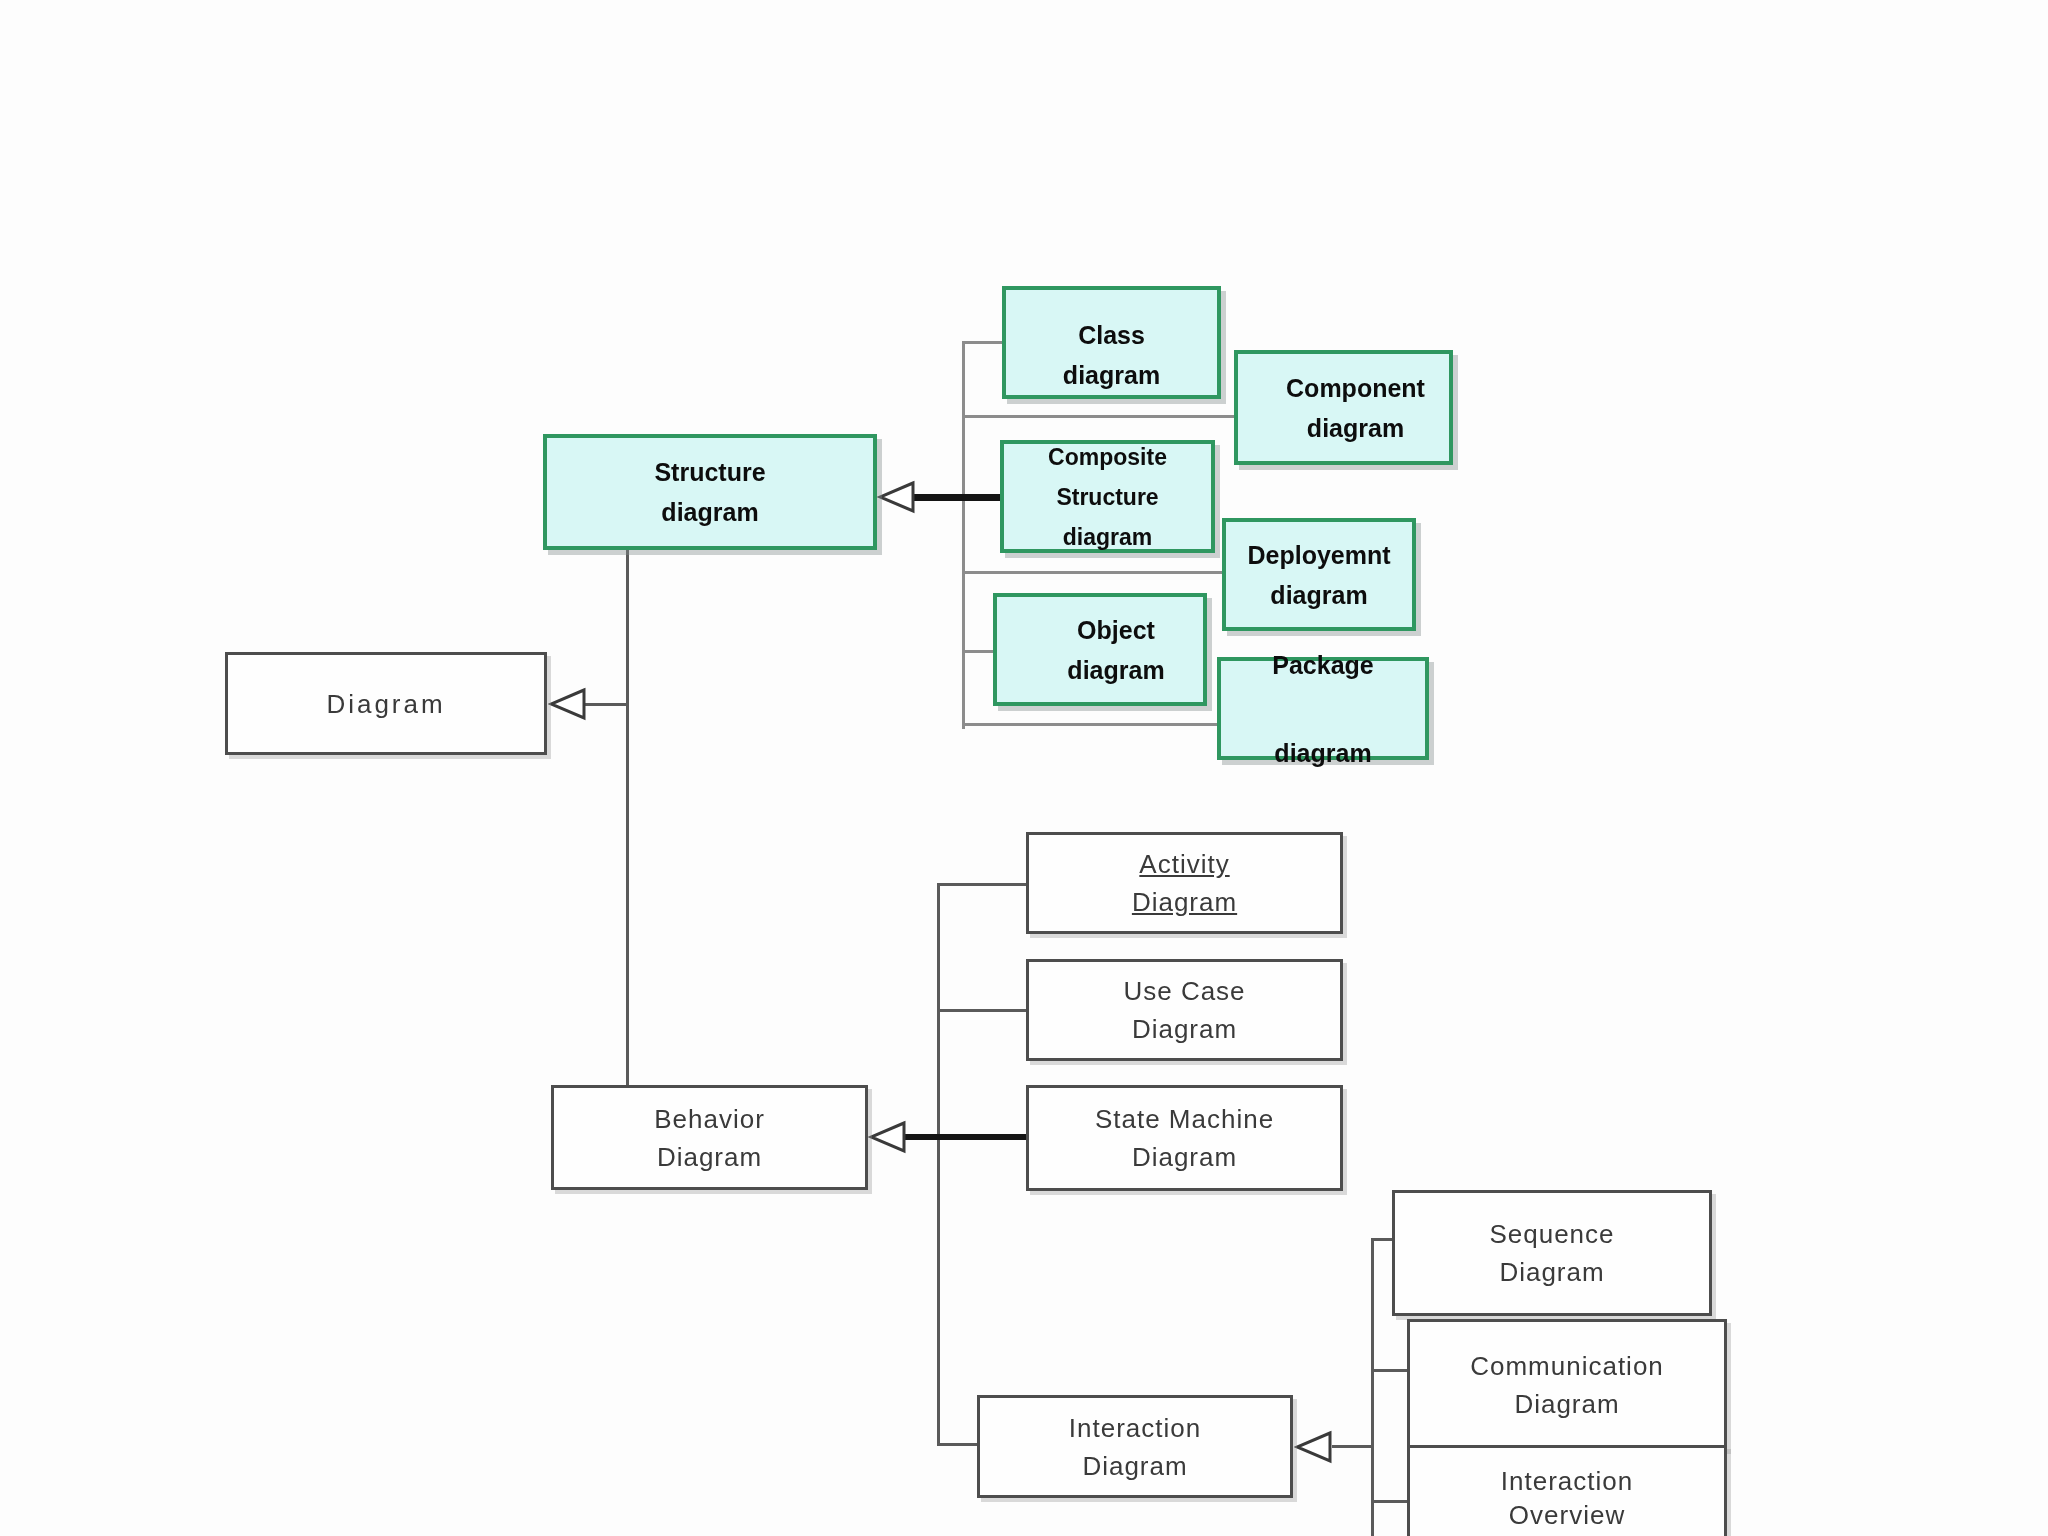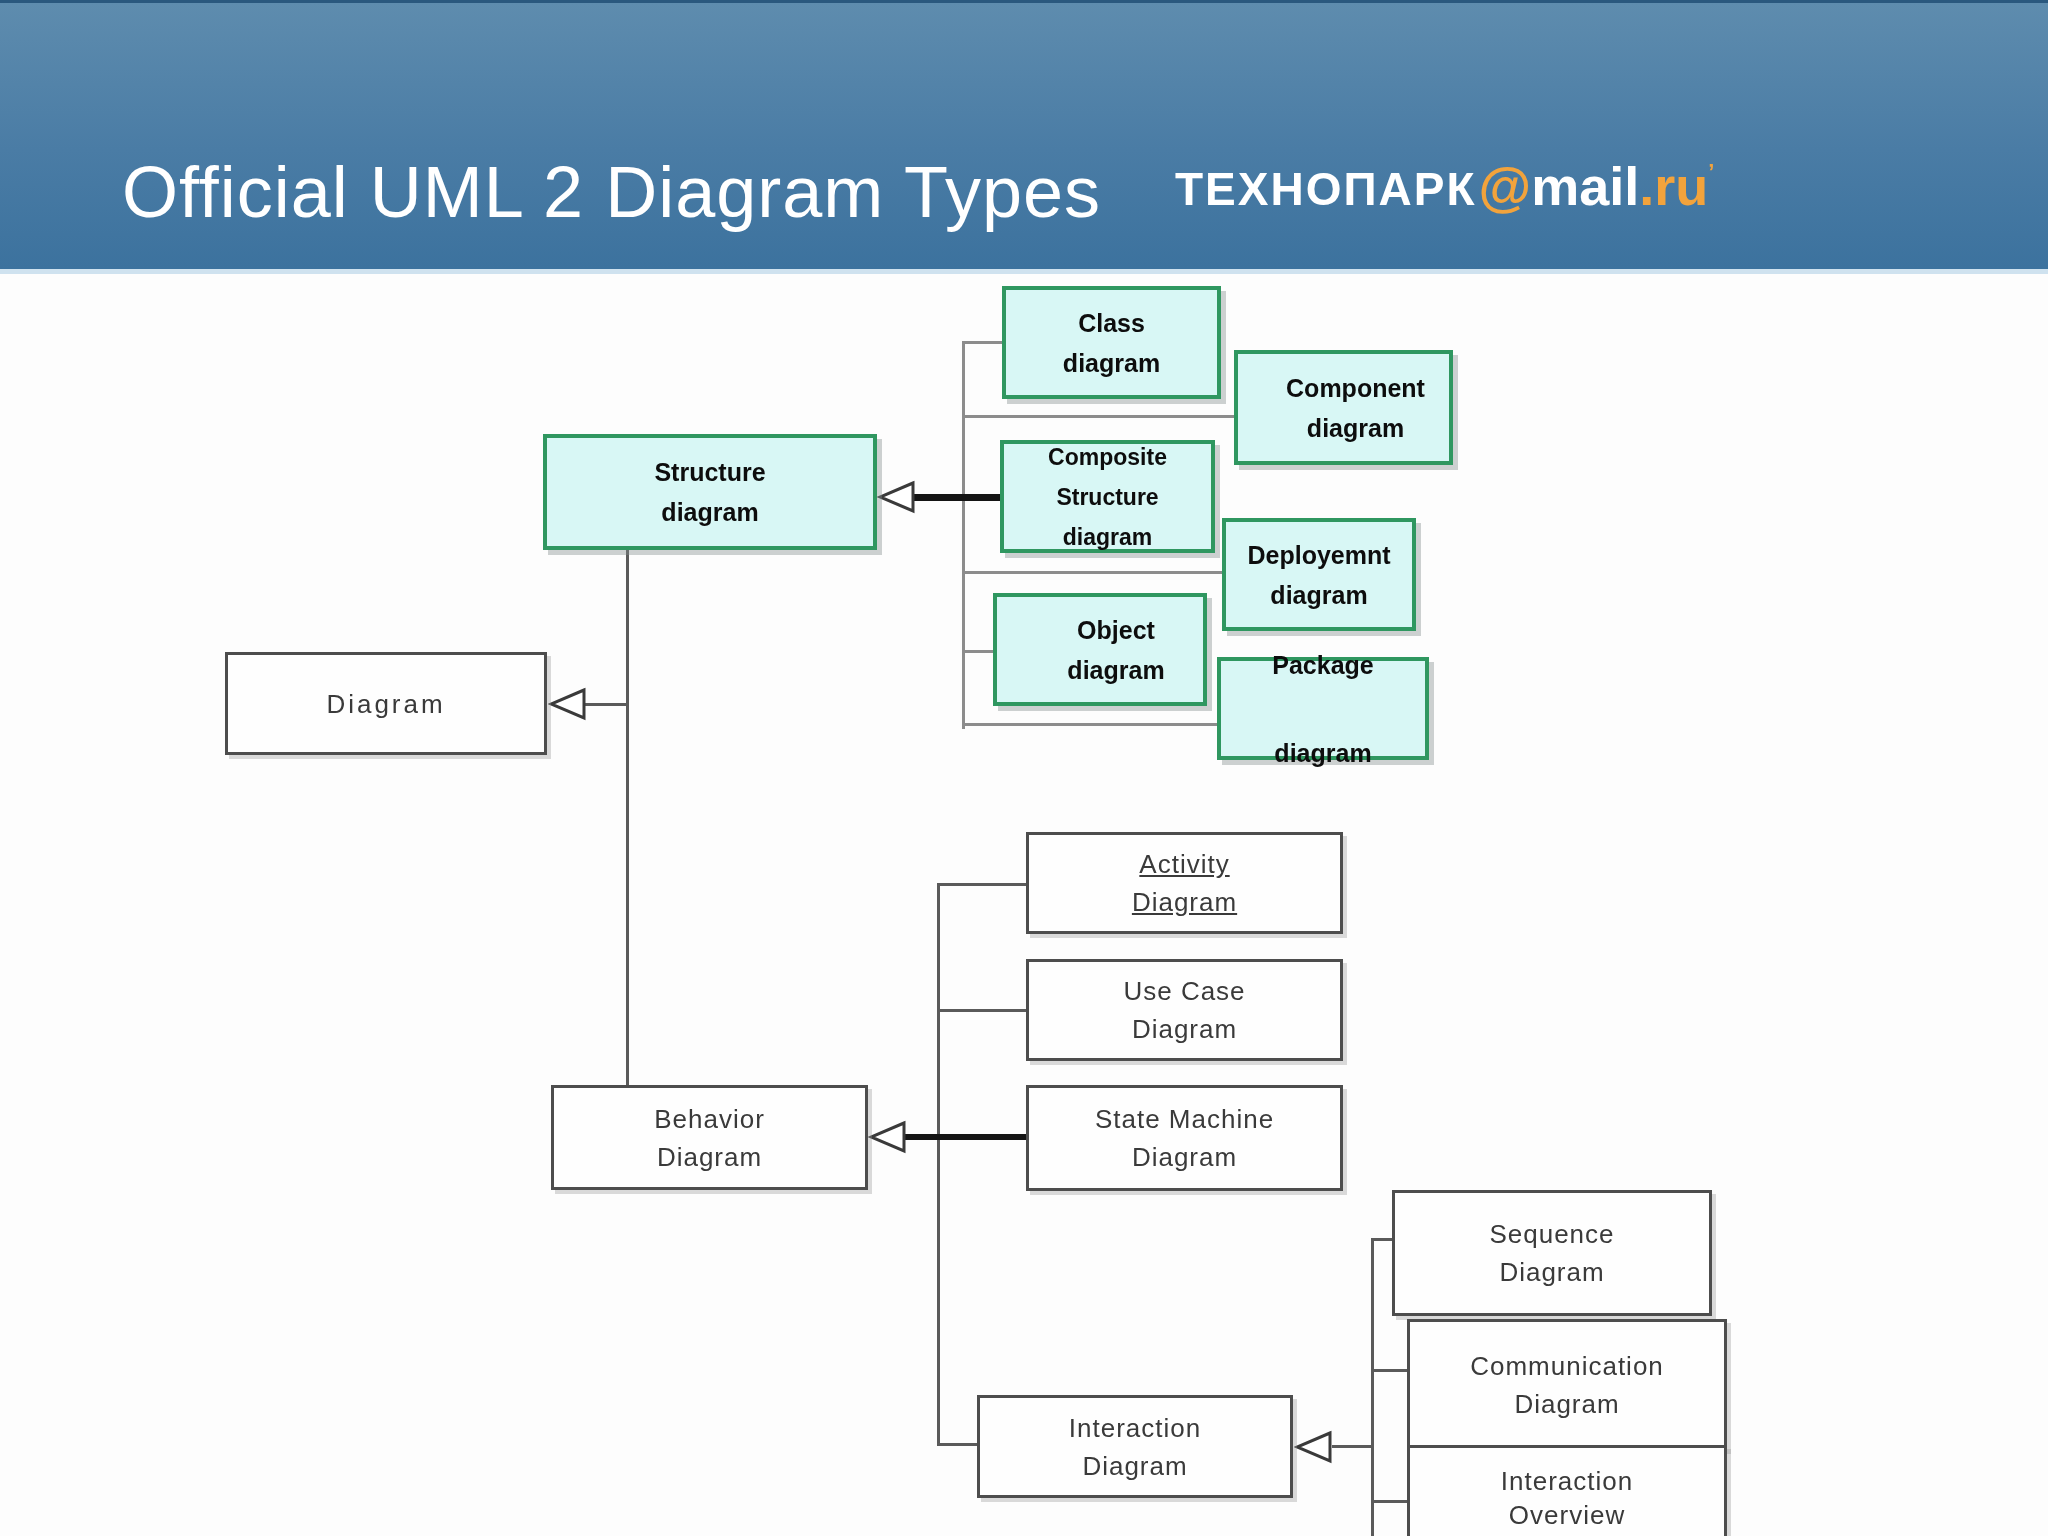--- a/index.html
+++ b/index.html
@@ -26,21 +26,21 @@
   .box{position:absolute;box-sizing:border-box;display:flex;flex-direction:column;
        align-items:center;justify-content:center;text-align:center;}
   .cyan{background:#d8f7f5;border:4px solid #2f9760;
         box-shadow:5px 5px 0 rgba(130,140,140,.4);
         color:#0d0d0d;font-weight:bold;font-size:25px;line-height:40px;}
   .white{background:#fefefe;border:3px solid #4d4d4d;
         box-shadow:4px 4px 0 rgba(150,150,150,.35);
         color:#3a3a3a;font-size:26px;line-height:38px;letter-spacing:1px;}
 
   #n-structure{left:543px;top:434px;width:334px;height:116px;}
-  #n-class{left:1002px;top:286px;width:219px;height:113px;}
+  #n-class{left:1002px;top:286px;width:219px;height:113px;justify-content:flex-end;}
   #n-component{left:1234px;top:350px;width:219px;height:115px;padding-left:24px;}
   #n-composite{left:1000px;top:440px;width:215px;height:113px;font-size:23px;}
   #n-deployment{left:1222px;top:518px;width:194px;height:113px;}
   #n-object{left:993px;top:593px;width:214px;height:113px;padding-left:32px;}
   #n-package{left:1217px;top:657px;width:212px;height:103px;gap:48px;}
 
   #n-diagram{left:225px;top:652px;width:322px;height:103px;letter-spacing:3px;}
   #n-behavior{left:551px;top:1085px;width:317px;height:105px;}
   #n-activity{left:1026px;top:832px;width:317px;height:102px;text-decoration:underline;}
   #n-usecase{left:1026px;top:959px;width:317px;height:102px;}
@@ -56,30 +56,20 @@
   .d{background:#5a5a5a;}   
   .k{background:#141414;}   
 
   .tri{position:absolute;width:38px;height:34px;}
 </style>
 </head>
 <body>
 
 <div id="stage">
 
-  <div id="header">
-    <div id="slide-title">Official UML 2 Diagram Types</div>
-    <div id="logo">
-      <span class="lg-tp">ТЕХНОПАРК</span>
-      <span class="lg-at">@</span>
-      <span class="lg-mail">mail</span>
-      <span class="lg-ru">.ru</span>
-      <span class="lg-tm">’</span>
-    </div>
-  </div>
 
   <div class="ln g" style="left:962px;top:341px;width:3px;height:388px;"></div>
   <div class="ln g" style="left:962px;top:341px;width:42px;height:3px;"></div>
   <div class="ln g" style="left:962px;top:415px;width:274px;height:3px;"></div>
   <div class="ln g" style="left:962px;top:571px;width:262px;height:3px;"></div>
   <div class="ln g" style="left:962px;top:650px;width:33px;height:3px;"></div>
   <div class="ln g" style="left:962px;top:723px;width:257px;height:3px;"></div>
   <div class="ln k" style="left:912px;top:494px;width:92px;height:7px;"></div>
 
   <div class="ln d" style="left:626px;top:549px;width:3px;height:537px;"></div>

